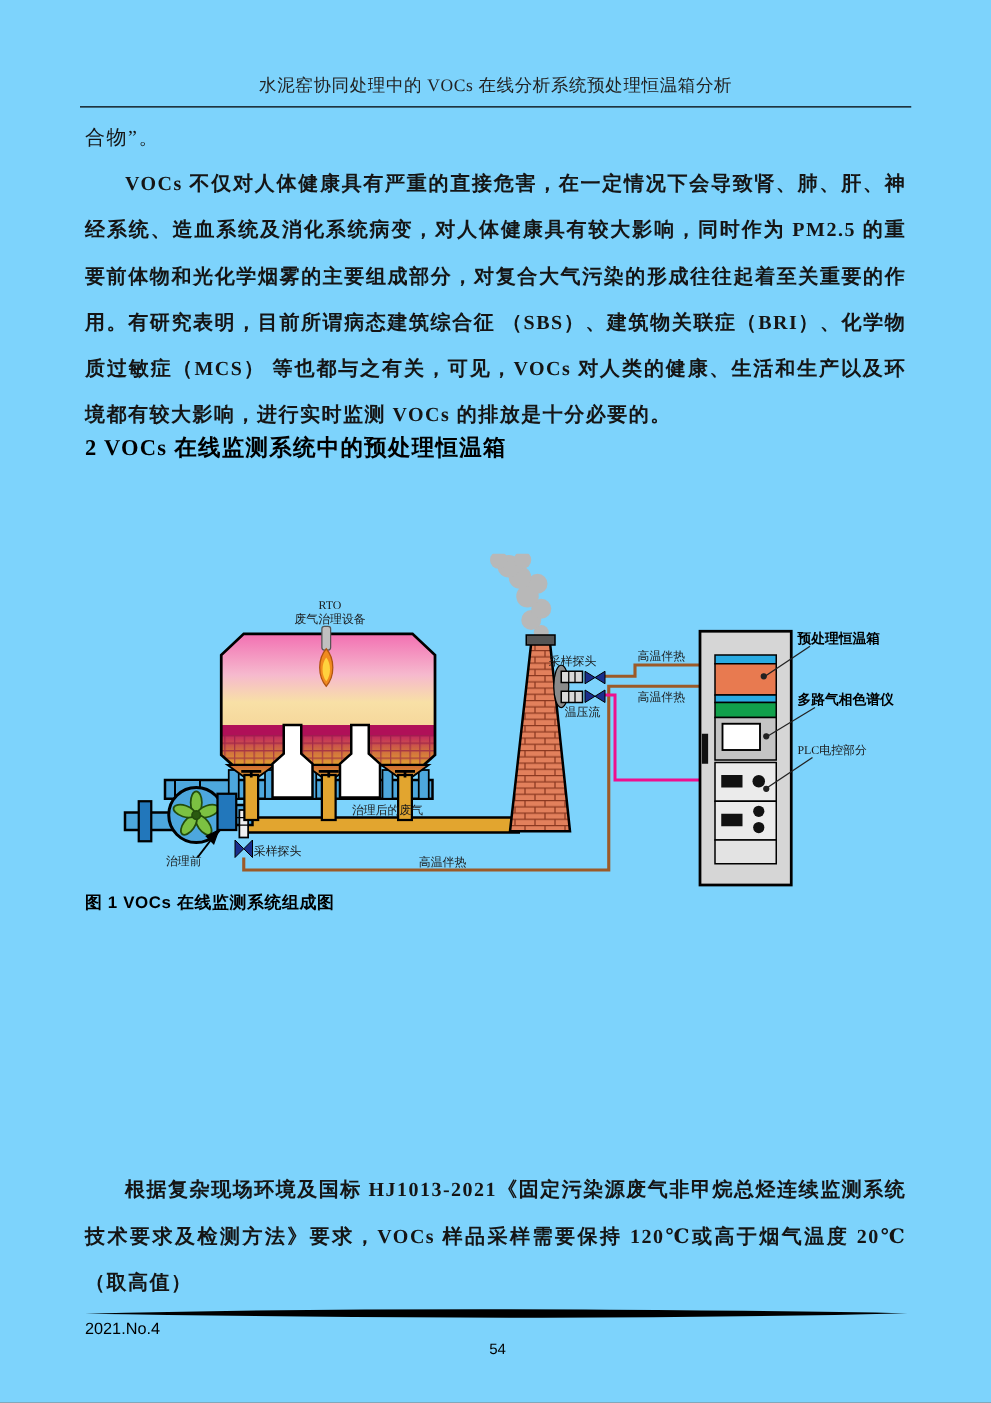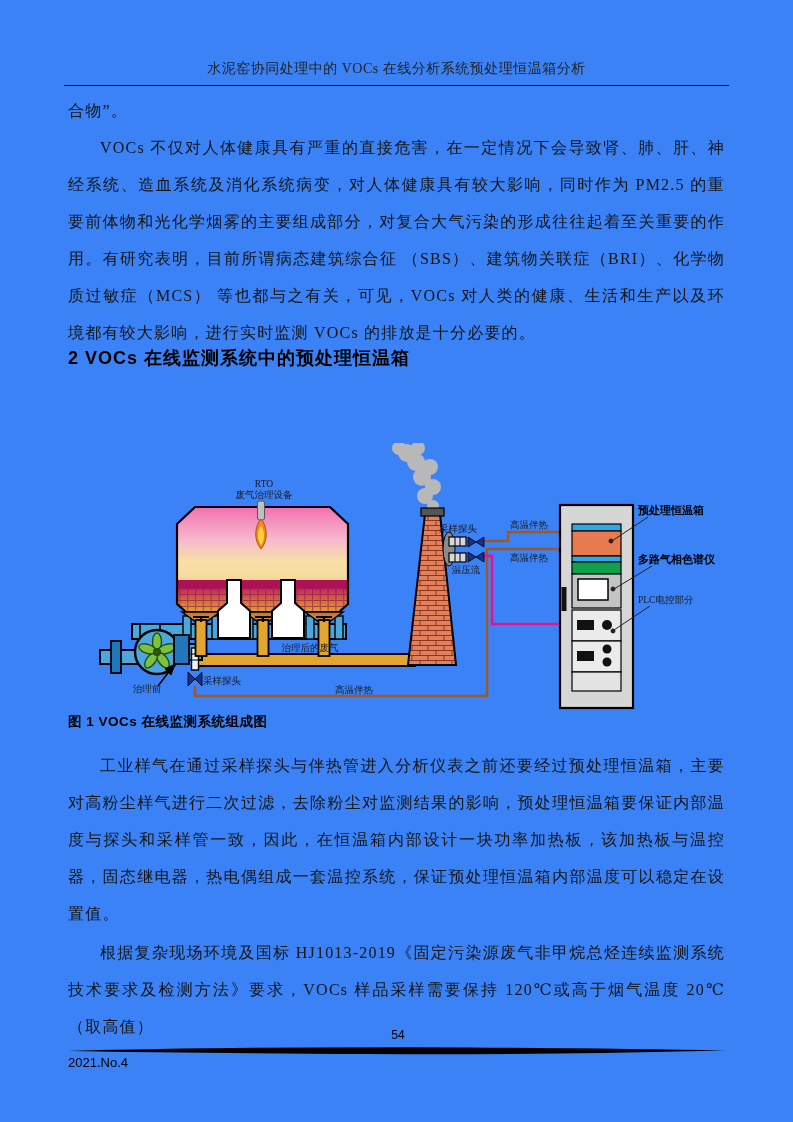--- a/index.html
+++ b/index.html
@@ -1,48 +1,48 @@
 <!DOCTYPE html>
 <html><head>
 <meta charset="utf-8">
 <style>
   html,body{margin:0;padding:0;background:#888;}
   .page{
-    position:relative;width:793px;height:1122px;margin:0 auto;background:#3b82f6;
+    position:relative;width:793px;height:1122px;margin:0 auto;background:#7dd3fc;
     font-family:"Liberation Serif","DejaVu Serif",serif;color:#111;overflow:hidden;
   }
   .abs{position:absolute;}
   .header-title{
     top:60px;left:68px;width:657px;text-align:center;
     font-size:14px;letter-spacing:.5px;color:#222;
   }
   .header-rule{top:85px;left:64px;width:665px;height:0;border-top:1.6px solid #000;}
   .body-par{
     left:68px;width:657px;font-size:16px;line-height:37px;letter-spacing:1.2px;
     text-align:justify;color:#151515;
   }
-  .indent{text-indent:2em;}
+  .indent{text-indent:2em;font-weight:bold;}
   .cont{top:92px;}
   .p1{top:129px;}
   .h2{
     top:346px;left:68px;width:657px;
-    font-family:Liberation Sans, sans-serif;font-weight:bold;
+    font-family:Liberation Serif, serif;font-weight:bold;
     font-size:18px;letter-spacing:1px;color:#000;
   }
   .p2{top:384px;}
   .fig-caption{
     top:713px;left:68px;width:660px;text-align:left;
     font-family:"Liberation Sans","DejaVu Sans",sans-serif;font-weight:bold;
     font-size:13.5px;letter-spacing:.5px;color:#000;
   }
   .p3{top:747px;}
   .p4{top:934px;}
   .figure-svg{top:443px;left:0;}
   .footer-num{
-    top:1028px;left:68px;width:660px;text-align:center;
+    top:1072px;left:68px;width:660px;text-align:center;
     font-family:"Liberation Sans","DejaVu Sans",sans-serif;font-size:12px;color:#000;
   }
   .footer-issue{
     top:1055px;left:68px;width:657px;text-align:left;
     font-family:"Liberation Sans","DejaVu Sans",sans-serif;font-size:13px;color:#000;
   }
   svg text{font-family:"Liberation Serif","DejaVu Serif",serif;fill:#1a1a1a;}
   svg text.blb{font-family:"Liberation Sans","DejaVu Sans",sans-serif;font-weight:bold;fill:#000;}
 </style>
 </head>
@@ -239,22 +239,21 @@
     <text x="458" y="532" font-size="9.5" text-anchor="middle">采样探头</text>
     <text x="466" y="573" font-size="9.5" text-anchor="middle">温压流</text>
     <text x="529" y="528" font-size="9.5" text-anchor="middle">高温伴热</text>
     <text x="529" y="561" font-size="9.5" text-anchor="middle">高温伴热</text>
     <text class="blb" x="638" y="514" font-size="11">预处理恒温箱</text>
     <text class="blb" x="638" y="563" font-size="11">多路气相色谱仪</text>
     <text x="638" y="603" font-size="9.5">PLC电控部分</text>
   </svg>
 
   <div class="abs fig-caption">图 1 VOCs 在线监测系统组成图</div>
-  <div class="abs body-par p3 indent">工业样气在通过采样探头与伴热管进入分析仪表之前还要经过预处理恒温箱，主要对高粉尘样气进行二次过滤，去除粉尘对监测结果的影响，预处理恒温箱要保证内部温度与探头和采样管一致，因此，在恒温箱内部设计一块功率加热板，该加热板与温控器，固态继电器，热电偶组成一套温控系统，保证预处理恒温箱内部温度可以稳定在设置值。</div>
-  <div class="abs body-par p4 indent">根据复杂现场环境及国标 HJ1013-2019《固定污染源废气非甲烷总烃连续监测系统技术要求及检测方法》要求，VOCs 样品采样需要保持 120℃或高于烟气温度 20℃（取高值）</div>
+  <div class="abs body-par p4 indent">根据复杂现场环境及国标 HJ1013-2021《固定污染源废气非甲烷总烃连续监测系统技术要求及检测方法》要求，VOCs 样品采样需要保持 120℃或高于烟气温度 20℃（取高值）</div>
 
   <svg class="abs" style="top:1046px;left:68px;" width="658" height="10" viewBox="0 0 658 10">
     <path d="M0,5 Q170,0.5 400,1.5 Q560,2.5 658,4.5 Q480,9 300,8 Q130,7 0,5 Z" fill="#000"></path>
   </svg>
   <div class="abs footer-num">54</div>
   <div class="abs footer-issue">2021.No.4</div>
 
 </div>
 
 </body></html>

